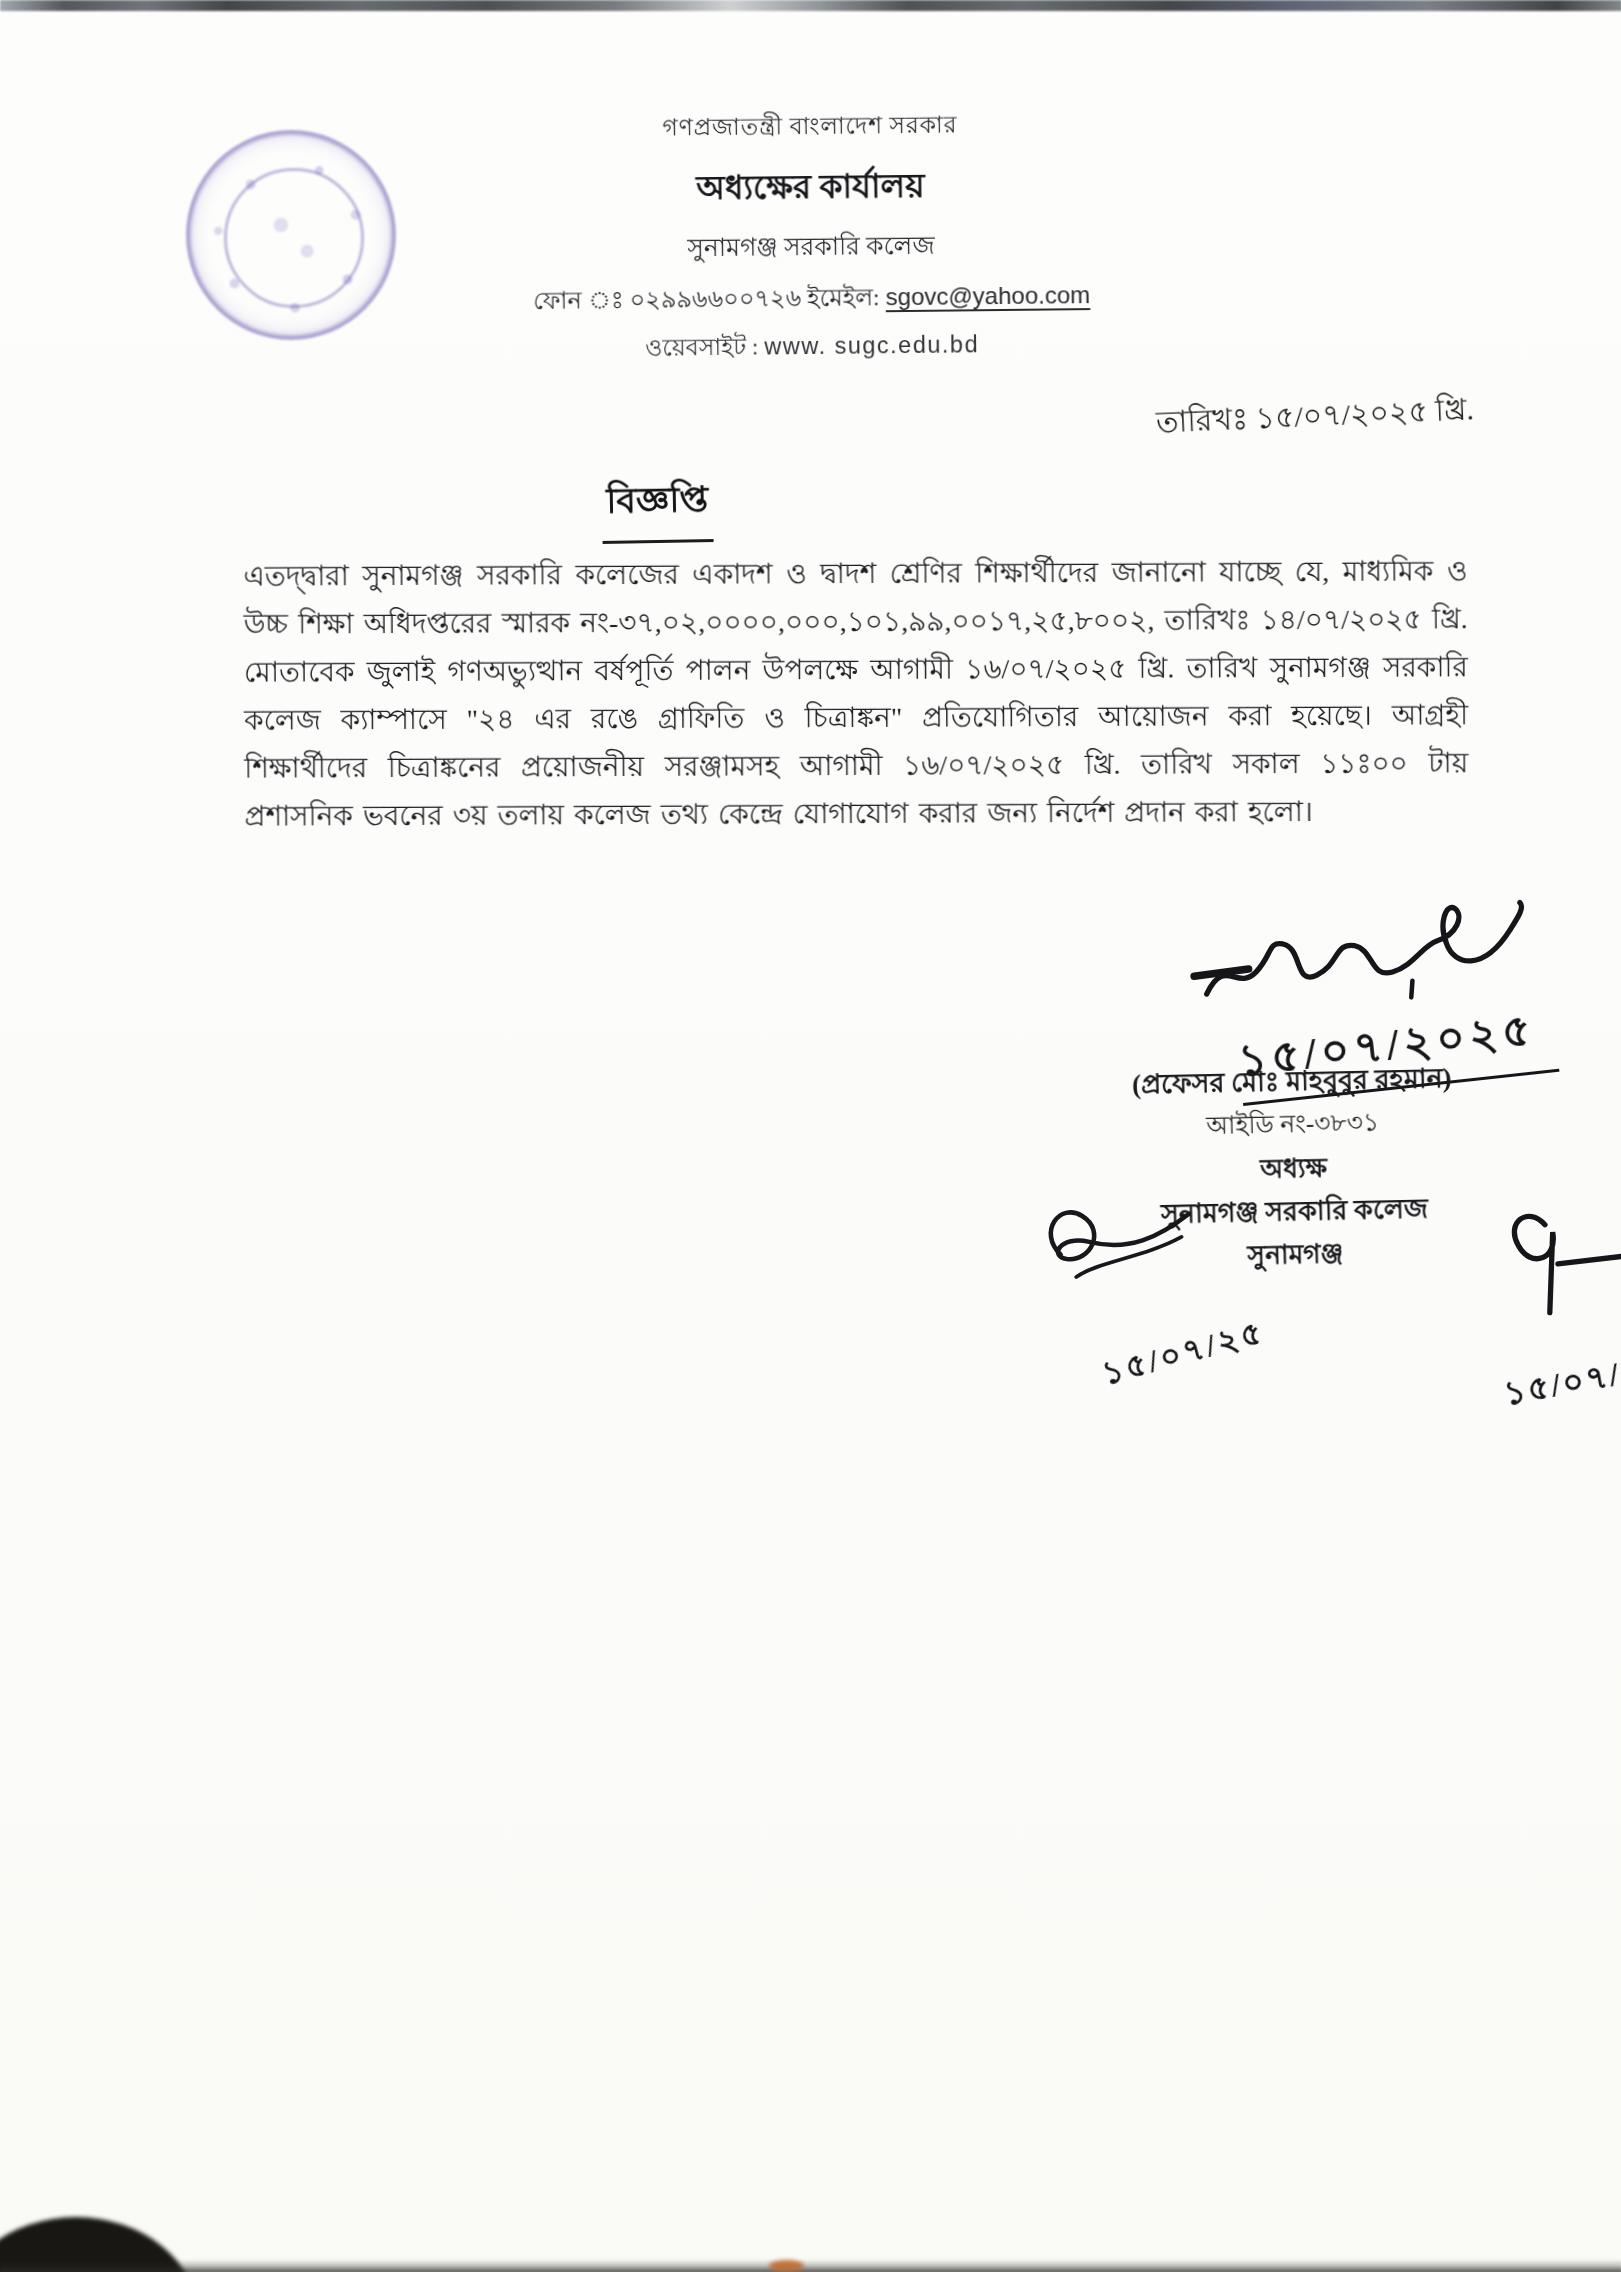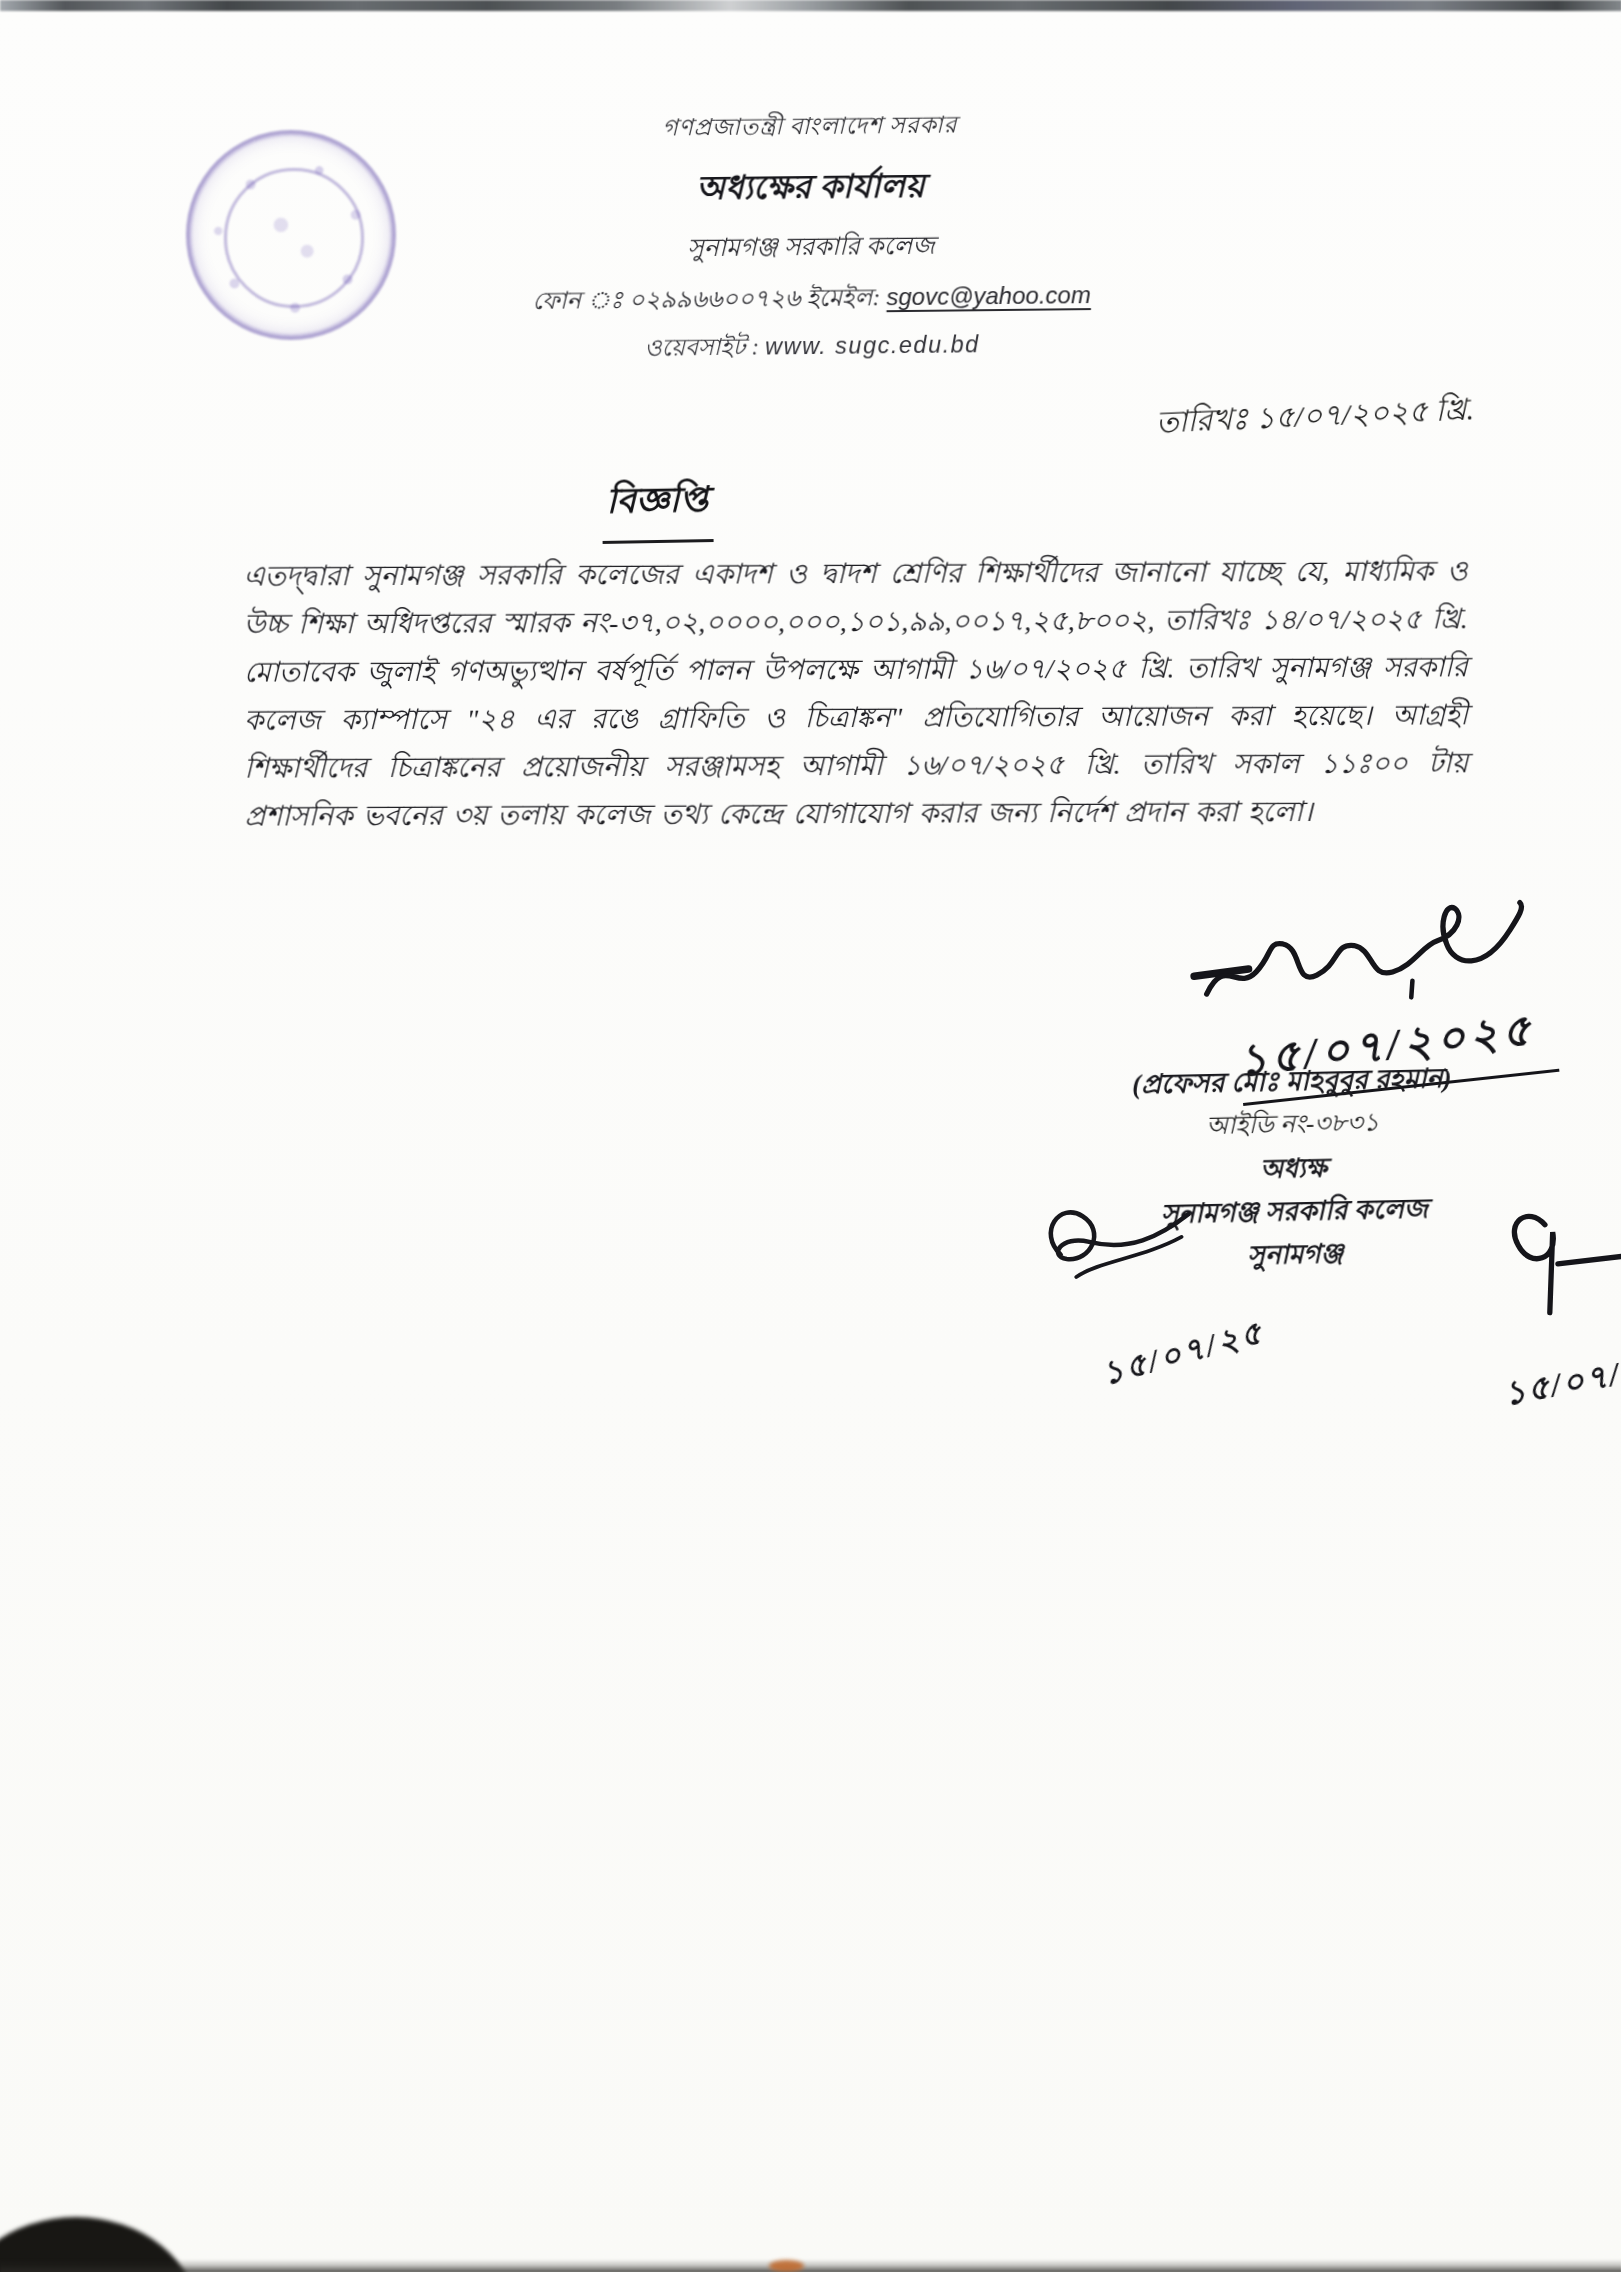--- a/index.html
+++ b/index.html
@@ -4,21 +4,20 @@
 <style>
   html,body{margin:0;padding:0;background:#e8e8e6;}
   .page{
     position:relative;
     width:1622px;height:2273px;
     margin:0 auto;
     background:linear-gradient(180deg,#fdfdfc 0%,#fbfbf9 60%,#fafaf7 100%);
     overflow:hidden;
     font-family:"Liberation Serif","DejaVu Serif",serif;
     color:#1c1c1e;
-    font-style:italic;
   }
   
   .top-edge{
     position:absolute;top:0;left:0;width:100%;height:11.4px;
     background:linear-gradient(90deg,
       #9aa0a6 0%,#42464a 4%,#63686d 9%,#2f3336 14%,#585d61 22%,
       #3a3e41 30%,#6b7074 38%,#caccce 45%,#8d9296 50%,#3c4043 56%,
       #595e62 63%,#303437 72%,#515569 80%,#6e737a 88%,#2c3033 96%,#777c80 100%);
     filter:blur(0.9px);opacity:.9;
   }

